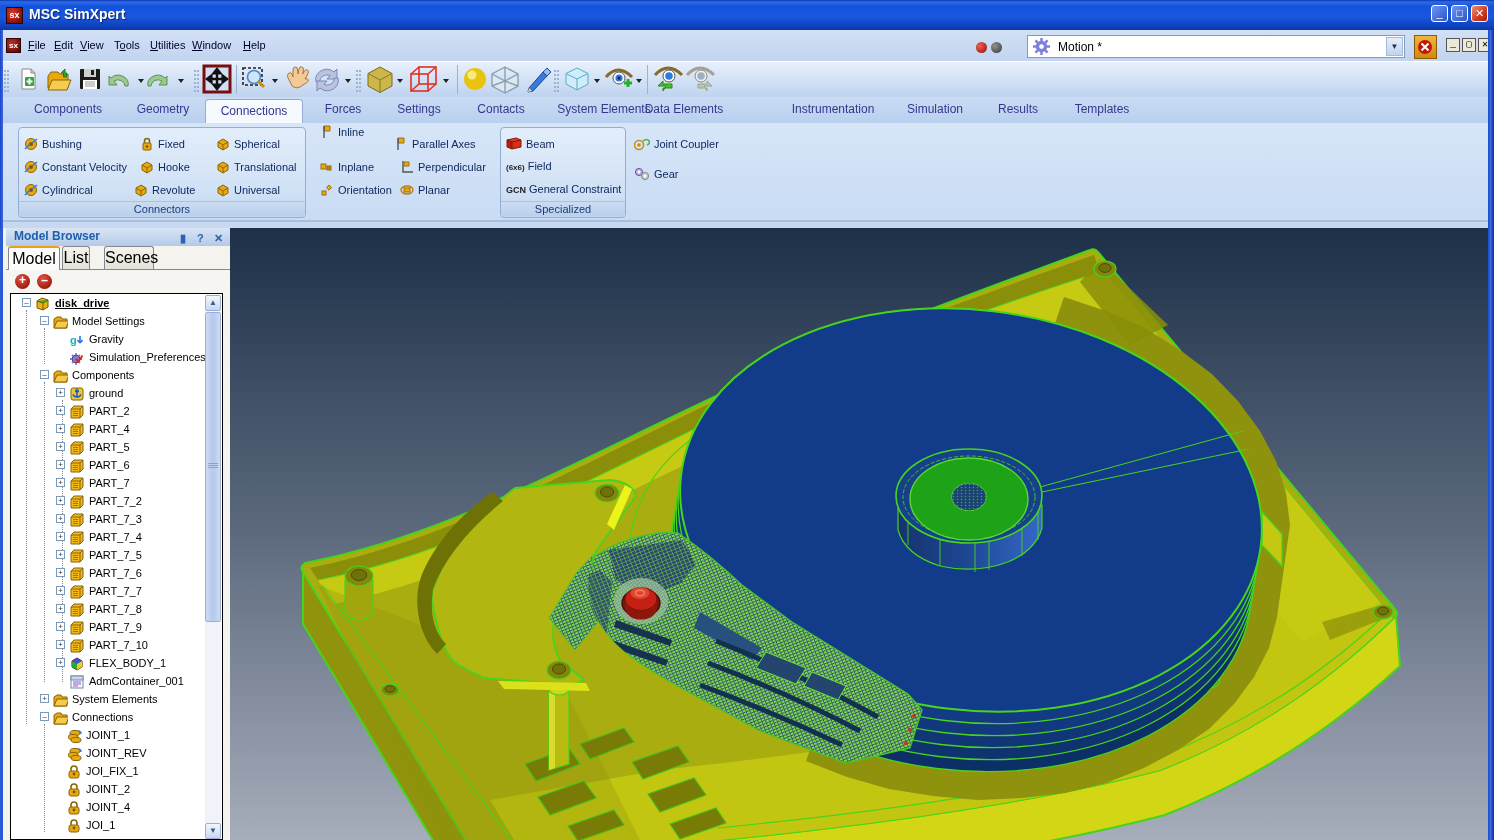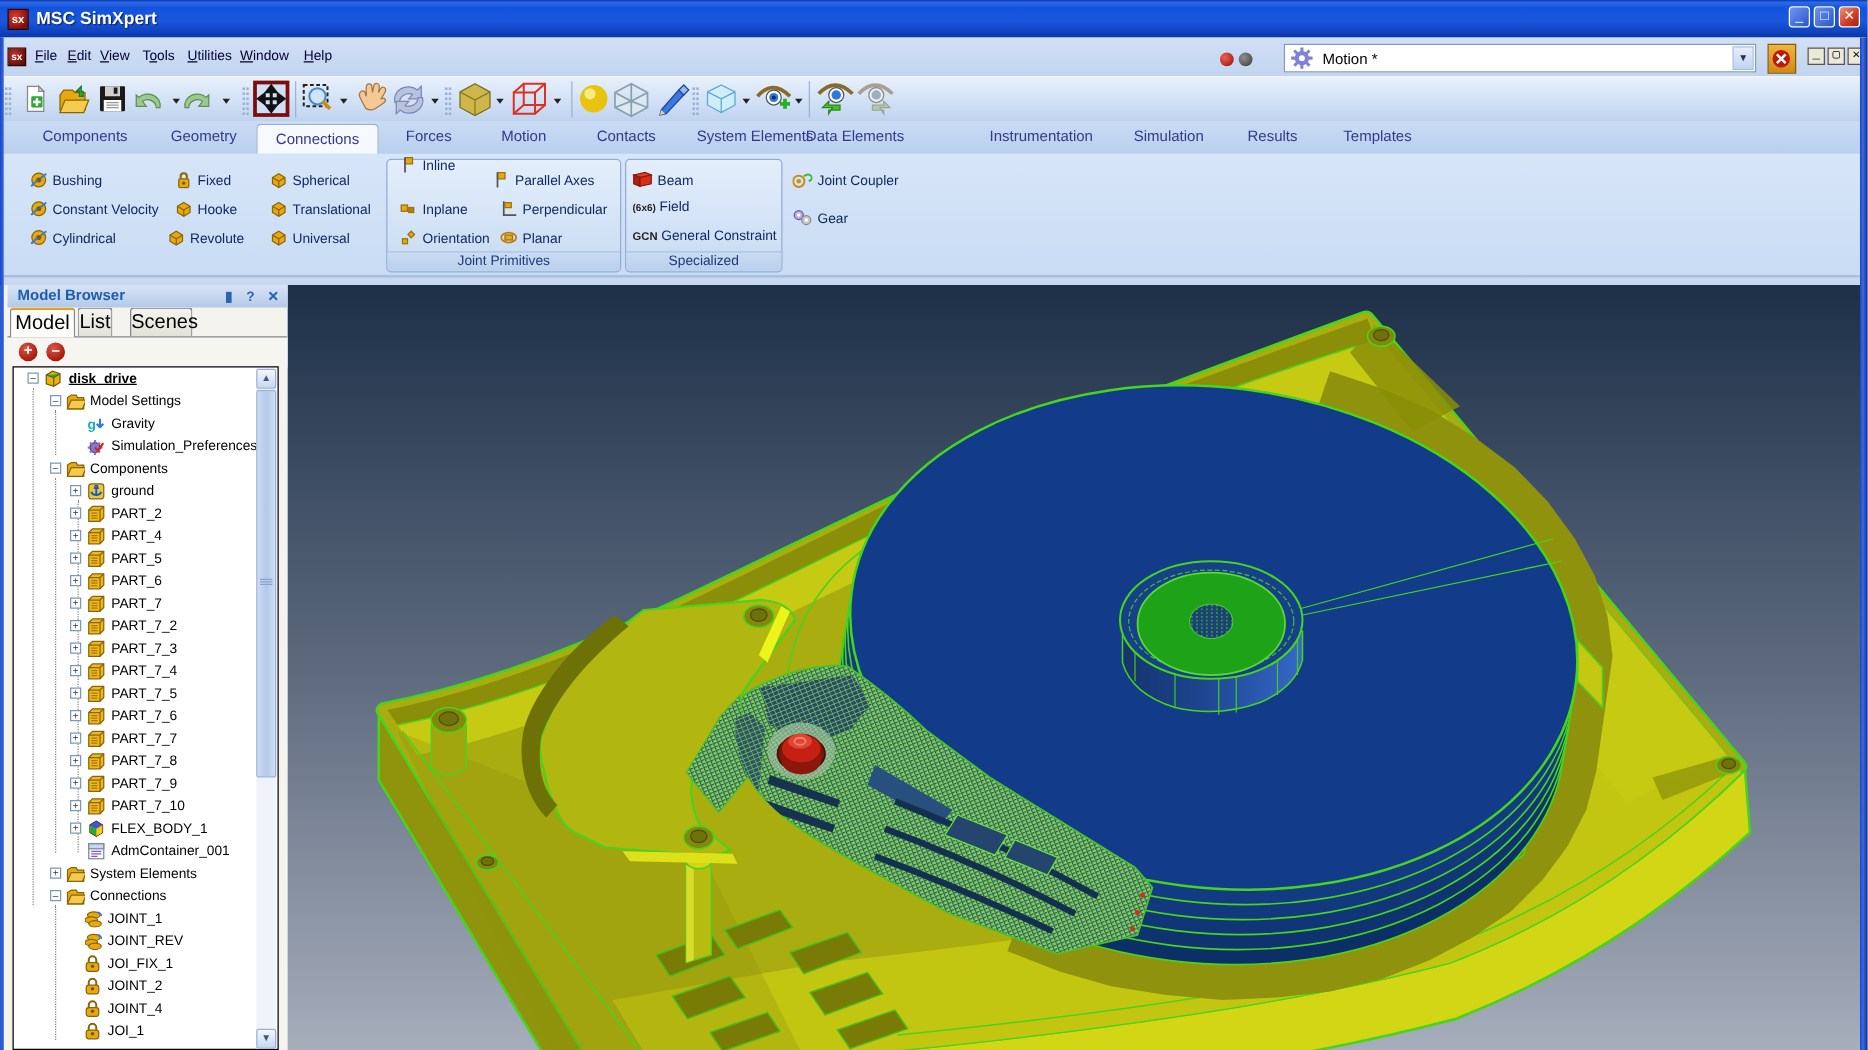--- a/index.html
+++ b/index.html
@@ -230,31 +230,34 @@
         <circle cx="14" cy="10" r="6" fill="#f0f0f0" stroke="#888"></circle>
         <circle cx="14" cy="10" r="3.8" fill="#9ab0c0"></circle>
         <path d="M14 20 h8 l-5 -5 v3 h-9 v4 h9 v3 Z" fill="#b8c8b0" stroke="#98a890" transform="translate(3,0)"></path>
       </g>
 </svg>
   </div>
 <div id="tabrow">
 <div class="tab" style="left:32px;width:66px">Components</div>
 <div class="tab" style="left:128px;width:66px">Geometry</div>
 <div class="tab" style="left:308px;width:66px">Forces</div>
-<div class="tab" style="left:384px;width:66px">Motion</div>
+<div class="tab" style="left:384px;width:66px">Settings</div>
 <div class="tab" style="left:466px;width:66px">Contacts</div>
 <div class="tab" style="left:552px;width:100px">System Elements</div>
 <div class="tab" style="left:640px;width:84px">Data Elements</div>
 <div class="tab" style="left:786px;width:90px">Instrumentation</div>
 <div class="tab" style="left:902px;width:62px">Simulation</div>
 <div class="tab" style="left:992px;width:48px">Results</div>
 <div class="tab" style="left:1070px;width:60px">Templates</div>
 </div>
 <div id="activetab">Connections</div>
 <div id="ribbon">
+    <div class="rgroup" style="left:16px;width:288px">
+      <div class="rgl">Connectors</div>
+    </div>
     <div class="ri" style="left:22px;top:14px"><svg width="14" height="14" viewBox="0 0 14 14">
         <circle cx="7" cy="7" r="5.5" fill="#e8a90f" stroke="#8a6508"></circle>
         <circle cx="7" cy="7" r="2" fill="#7a5a08"></circle>
         <path d="M1 12 L6 7 M13 2 L8 6" stroke="#3a7ad0" stroke-width="1.6"></path>
       </svg>Bushing</div>
     <div class="ri" style="left:22px;top:37px"><svg width="14" height="14" viewBox="0 0 14 14">
         <circle cx="7" cy="7" r="5.5" fill="#e8a90f" stroke="#8a6508"></circle>
         <circle cx="7" cy="7" r="2" fill="#7a5a08"></circle>
         <path d="M1 12 L6 7 M13 2 L8 6" stroke="#3a7ad0" stroke-width="1.6"></path>
       </svg>Constant Velocity</div>
@@ -281,23 +284,20 @@
         <path d="M2 5 L7 8 L12 5 M7 8 V13" stroke="#8a6508" fill="none"></path>
       </svg>Spherical</div>
     <div class="ri" style="left:214px;top:37px"><svg width="14" height="14" viewBox="0 0 14 14">
         <path d="M2 5 L7 2 L12 5 L12 10 L7 13 L2 10 Z" fill="#e8a90f" stroke="#8a6508"></path>
         <path d="M2 5 L7 8 L12 5 M7 8 V13" stroke="#8a6508" fill="none"></path>
       </svg>Translational</div>
     <div class="ri" style="left:214px;top:60px"><svg width="14" height="14" viewBox="0 0 14 14">
         <path d="M2 5 L7 2 L12 5 L12 10 L7 13 L2 10 Z" fill="#e8a90f" stroke="#8a6508"></path>
         <path d="M2 5 L7 8 L12 5 M7 8 V13" stroke="#8a6508" fill="none"></path>
       </svg>Universal</div>
-    <div class="rgroup" style="left:307px;width:188px">
-      <div class="rgl">Joint Primitives</div>
-    </div>
     <div class="ri" style="left:318px;top:2px"><svg width="14" height="14" viewBox="0 0 14 14">
         <path d="M4 1 h6 v5 h-6 Z" fill="#e8a90f" stroke="#9a7208"></path>
         <path d="M4 1 V13" stroke="#555" stroke-width="1.4"></path>
       </svg>Inline</div>
     <div class="ri" style="left:318px;top:37px"><svg width="14" height="14" viewBox="0 0 14 14">
         <rect x="1" y="4" width="5" height="5" fill="#e8a90f" stroke="#9a7208"></rect>
         <rect x="7" y="6" width="4" height="4" fill="#c87808" stroke="#9a7208"></rect>
       </svg>Inplane</div>
     <div class="ri" style="left:318px;top:60px"><svg width="14" height="14" viewBox="0 0 14 14">
         <rect x="2" y="8" width="4" height="4" fill="#e8a90f" stroke="#9a7208"></rect>

